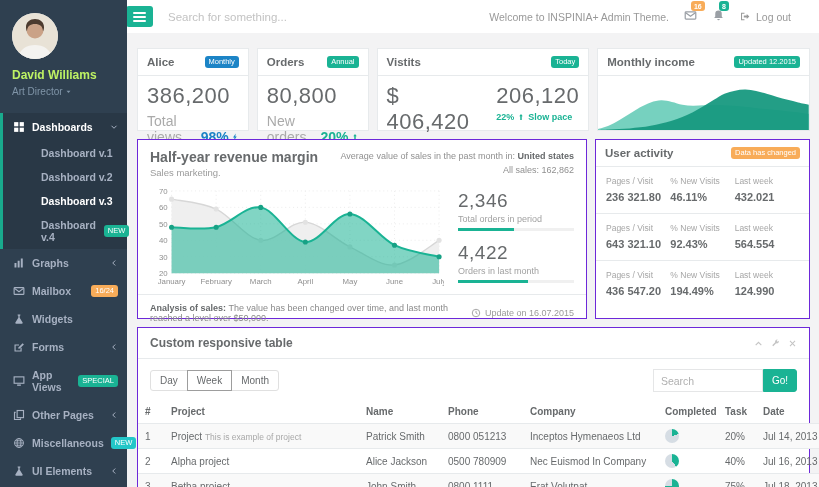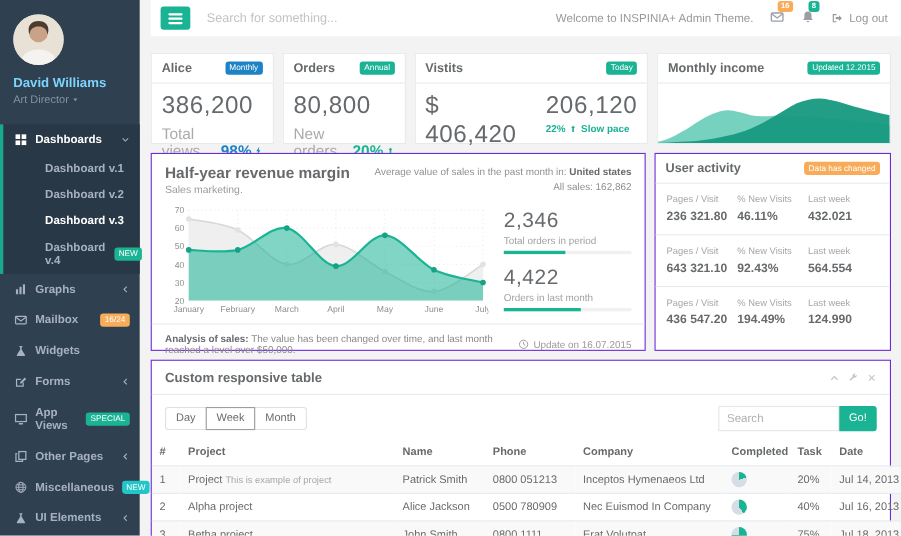--- a/index.html
+++ b/index.html
@@ -4,44 +4,44 @@
 <style>
   *{box-sizing:border-box;margin:0;padding:0}
   html,body{width:819px;height:487px;overflow:hidden}
   body{font-family:"Liberation Sans","DejaVu Sans",sans-serif;background:#f3f3f4;position:relative;color:#676a6c}
   svg{display:block}
   .ic{display:inline-flex;align-items:center;justify-content:center}
   
   .sidebar{position:absolute;left:0;top:0;bottom:0;width:127px;background:#2f4050;z-index:5}
   .profile{padding:13px 12px 12px}
   .avatar{width:46px;height:46px;border-radius:50%;overflow:hidden;background:#cdd6dd;display:block}
-  .username{color:#7dd3fc;font-weight:bold;font-size:12px;margin-top:9px}
+  .username{color:#bef264;font-weight:bold;font-size:12px;margin-top:9px}
   .role{color:#8095a8;font-size:10px;margin-top:4px}
   .nav{margin-top:4px;font-size:10.5px;font-weight:bold;color:#a7b1c2}
   .nav-item{display:flex;align-items:center;gap:7px;padding:8px 9px 8px 12px;cursor:pointer}
   .nav-item .mi{width:13px;font-size:11px;color:#a7b1c2;flex:0 0 13px}
   .nav-item .mi svg{width:12px;height:12px}
   .chev{margin-left:auto;color:#a7b1c2}
   .chev svg{width:8px;height:8px}
   .chev.down svg{transform:rotate(-90deg)}
   .label{font-size:7.5px;font-weight:normal;color:#fff;padding:2px 4px;border-radius:3px;margin-left:auto;line-height:1}
   .lbl-warning{background:#f8ac59}.lbl-primary{background:#1ab394}.lbl-info{background:#23c6c8}
   .active-block{background:#293846;border-left:3px solid #19aa8d}
   .active-block .nav-item{padding-left:9px;color:#fff}
   .active-block .nav-item .mi{color:#fff}
   .sub-item{display:flex;align-items:center;padding:6px 9px 6px 38px;color:#a7b1c2;cursor:pointer}
   .sub-item.active{color:#fff}
   .sub-item .label{margin-left:8px}
   
-  .navbar{position:absolute;left:137px;right:0;top:0;height:33px;background:#fff;display:flex;align-items:center;z-index:4}
+  .navbar{position:absolute;left:117px;right:0;top:0;height:33px;background:#fff;display:flex;align-items:center;z-index:4}
   .hamburger{width:27px;height:21px;background:#1ab394;border:none;border-radius:3px;margin-left:9px;display:flex;flex-direction:column;justify-content:center;gap:2px;align-items:center;cursor:pointer}
   .hamburger i{display:block;width:13px;height:2px;background:#fff;border-radius:1px}
   .search-input{border:none;outline:none;font-size:11.5px;margin-left:15px;flex:1;color:#555;background:transparent}
   .search-input::placeholder{color:#c3c3c3}
-  .nav-right{display:flex;align-items:center;gap:15px;font-size:10.5px;color:#999;padding-right:12px}
+  .nav-right{display:flex;align-items:center;gap:15px;font-size:10.5px;color:#999;padding-right:28px}
   .icon-btn{position:relative;color:#9a9fa5;cursor:pointer}
   .icon-btn svg{width:13px;height:13px}
   .badge-sup{position:absolute;top:-8px;left:7px;font-size:7px;padding:1.5px 3px;border-radius:3px;color:#fff;font-weight:bold;line-height:1}
   .logout{display:flex;align-items:center;gap:5px;color:#999;cursor:pointer}
   .logout svg{width:11px;height:11px}
   
   .content{position:absolute;left:127px;top:33px;right:0;bottom:0;padding:15px 9px 0 10px;display:flex;flex-direction:column;gap:8px}
   .card{background:#fff;border:1px solid #e7eaec}
   .row1{display:flex;gap:8px;height:83px}
   .row1 .card{flex:1}

